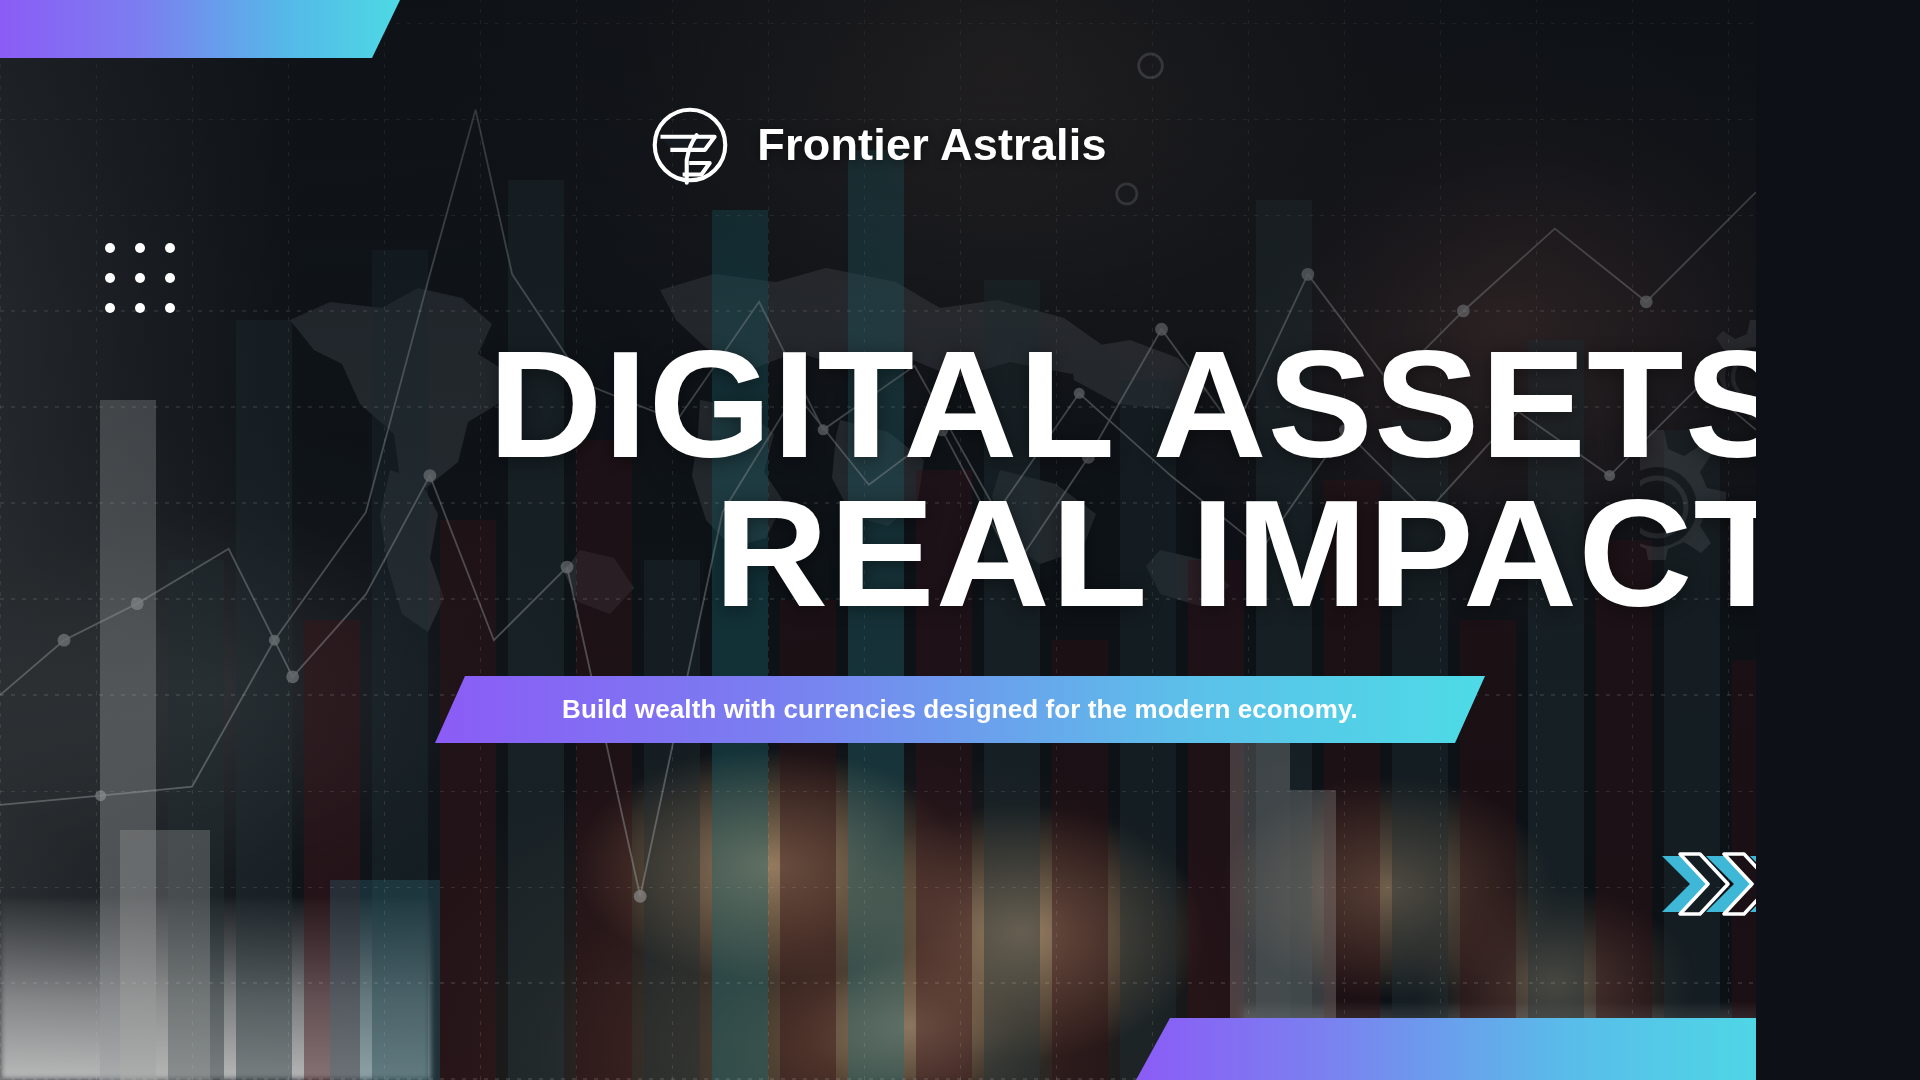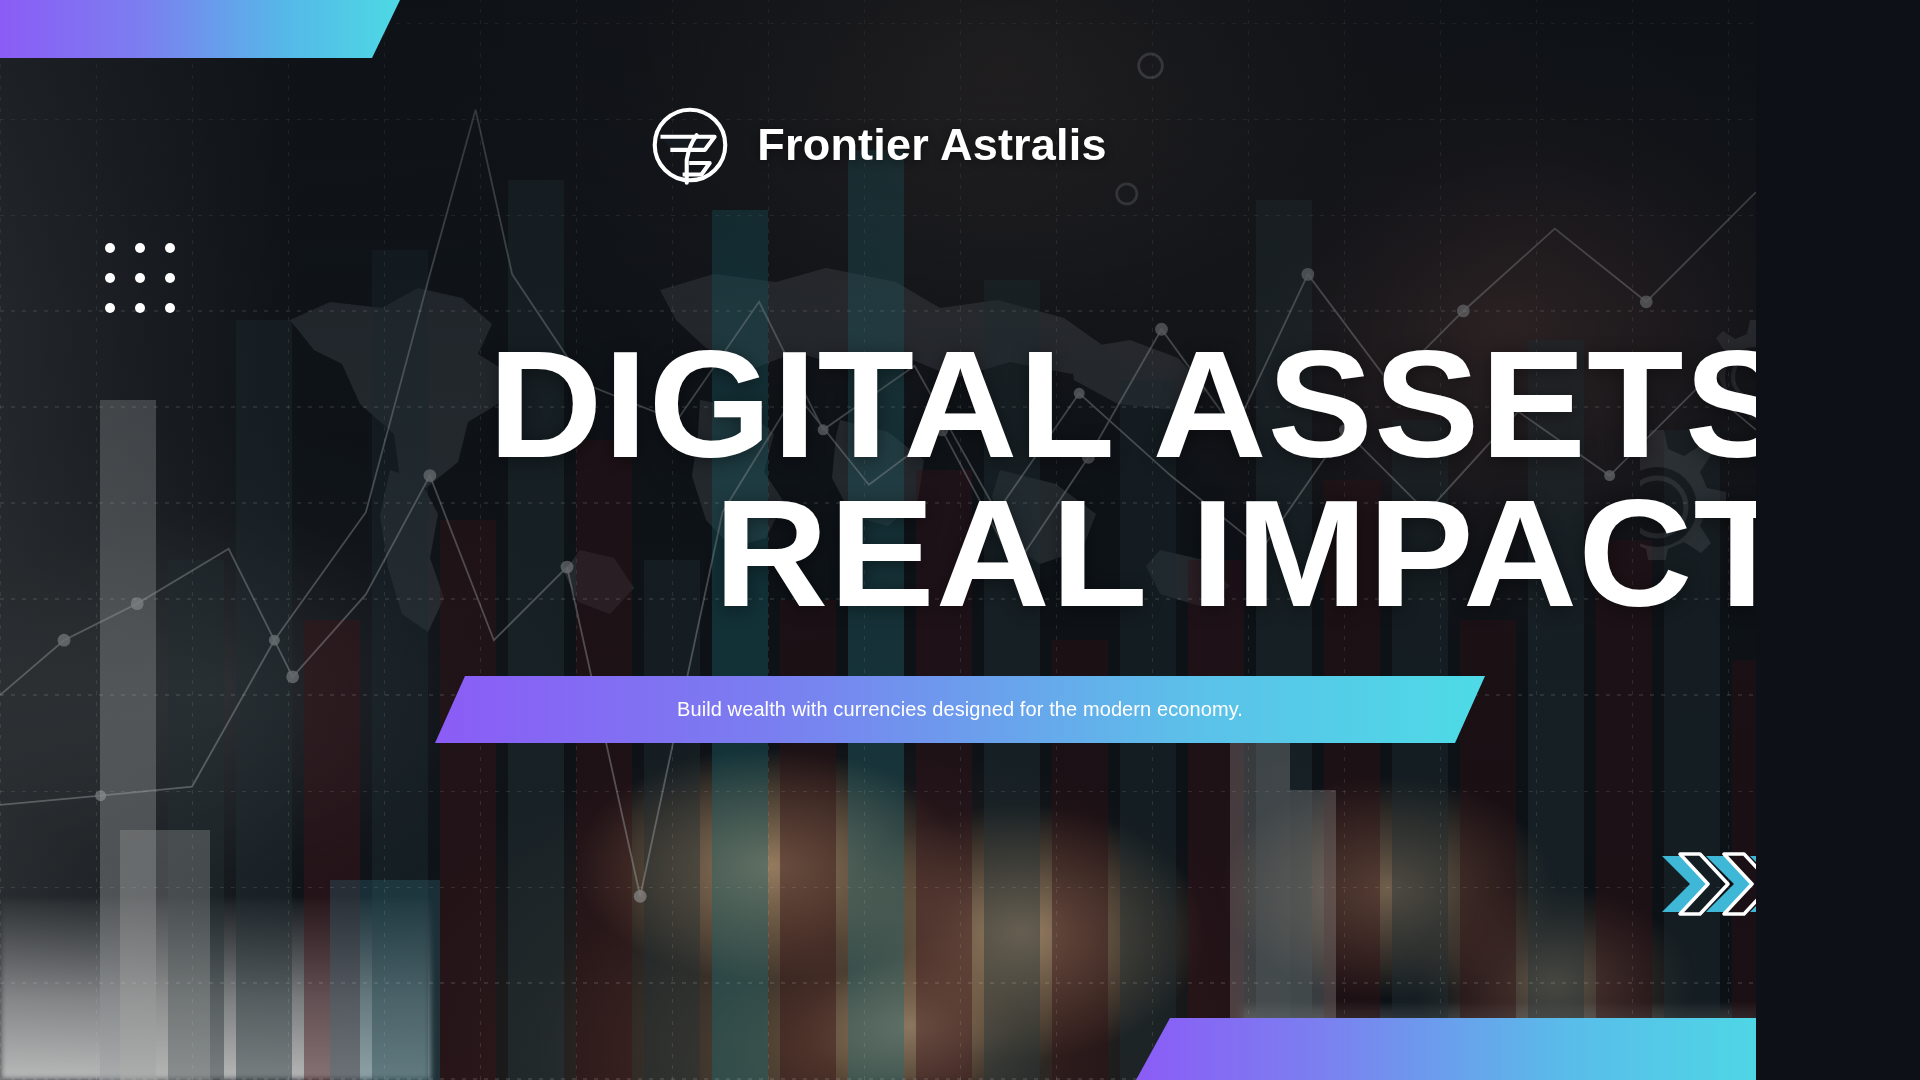--- a/index.html
+++ b/index.html
@@ -154,21 +154,21 @@
     width:1050px; height:67px;
   }
   .subtitle-bg {
     position:absolute; inset:0;
     background:linear-gradient(90deg, #8b5cf6 0%, #7a7ef0 32%, #5cc0e9 72%, #4ddbe6 100%);
     clip-path:polygon(30px 0, 1050px 0, 1020px 67px, 0 67px);
   }
   .subtitle-text {
     position:absolute; inset:0;
     display:flex; align-items:center; justify-content:center;
-    color:#ffffff; font-size:20px; font-weight:normal;
+    color:#ffffff; font-size:26px; font-weight:bold;
     letter-spacing:0.1px;
   }
 
   
   .chevrons {
     position:absolute; left:1660px; top:848px;
     width:160px; height:72px;
   }
 </style>
 </head>

